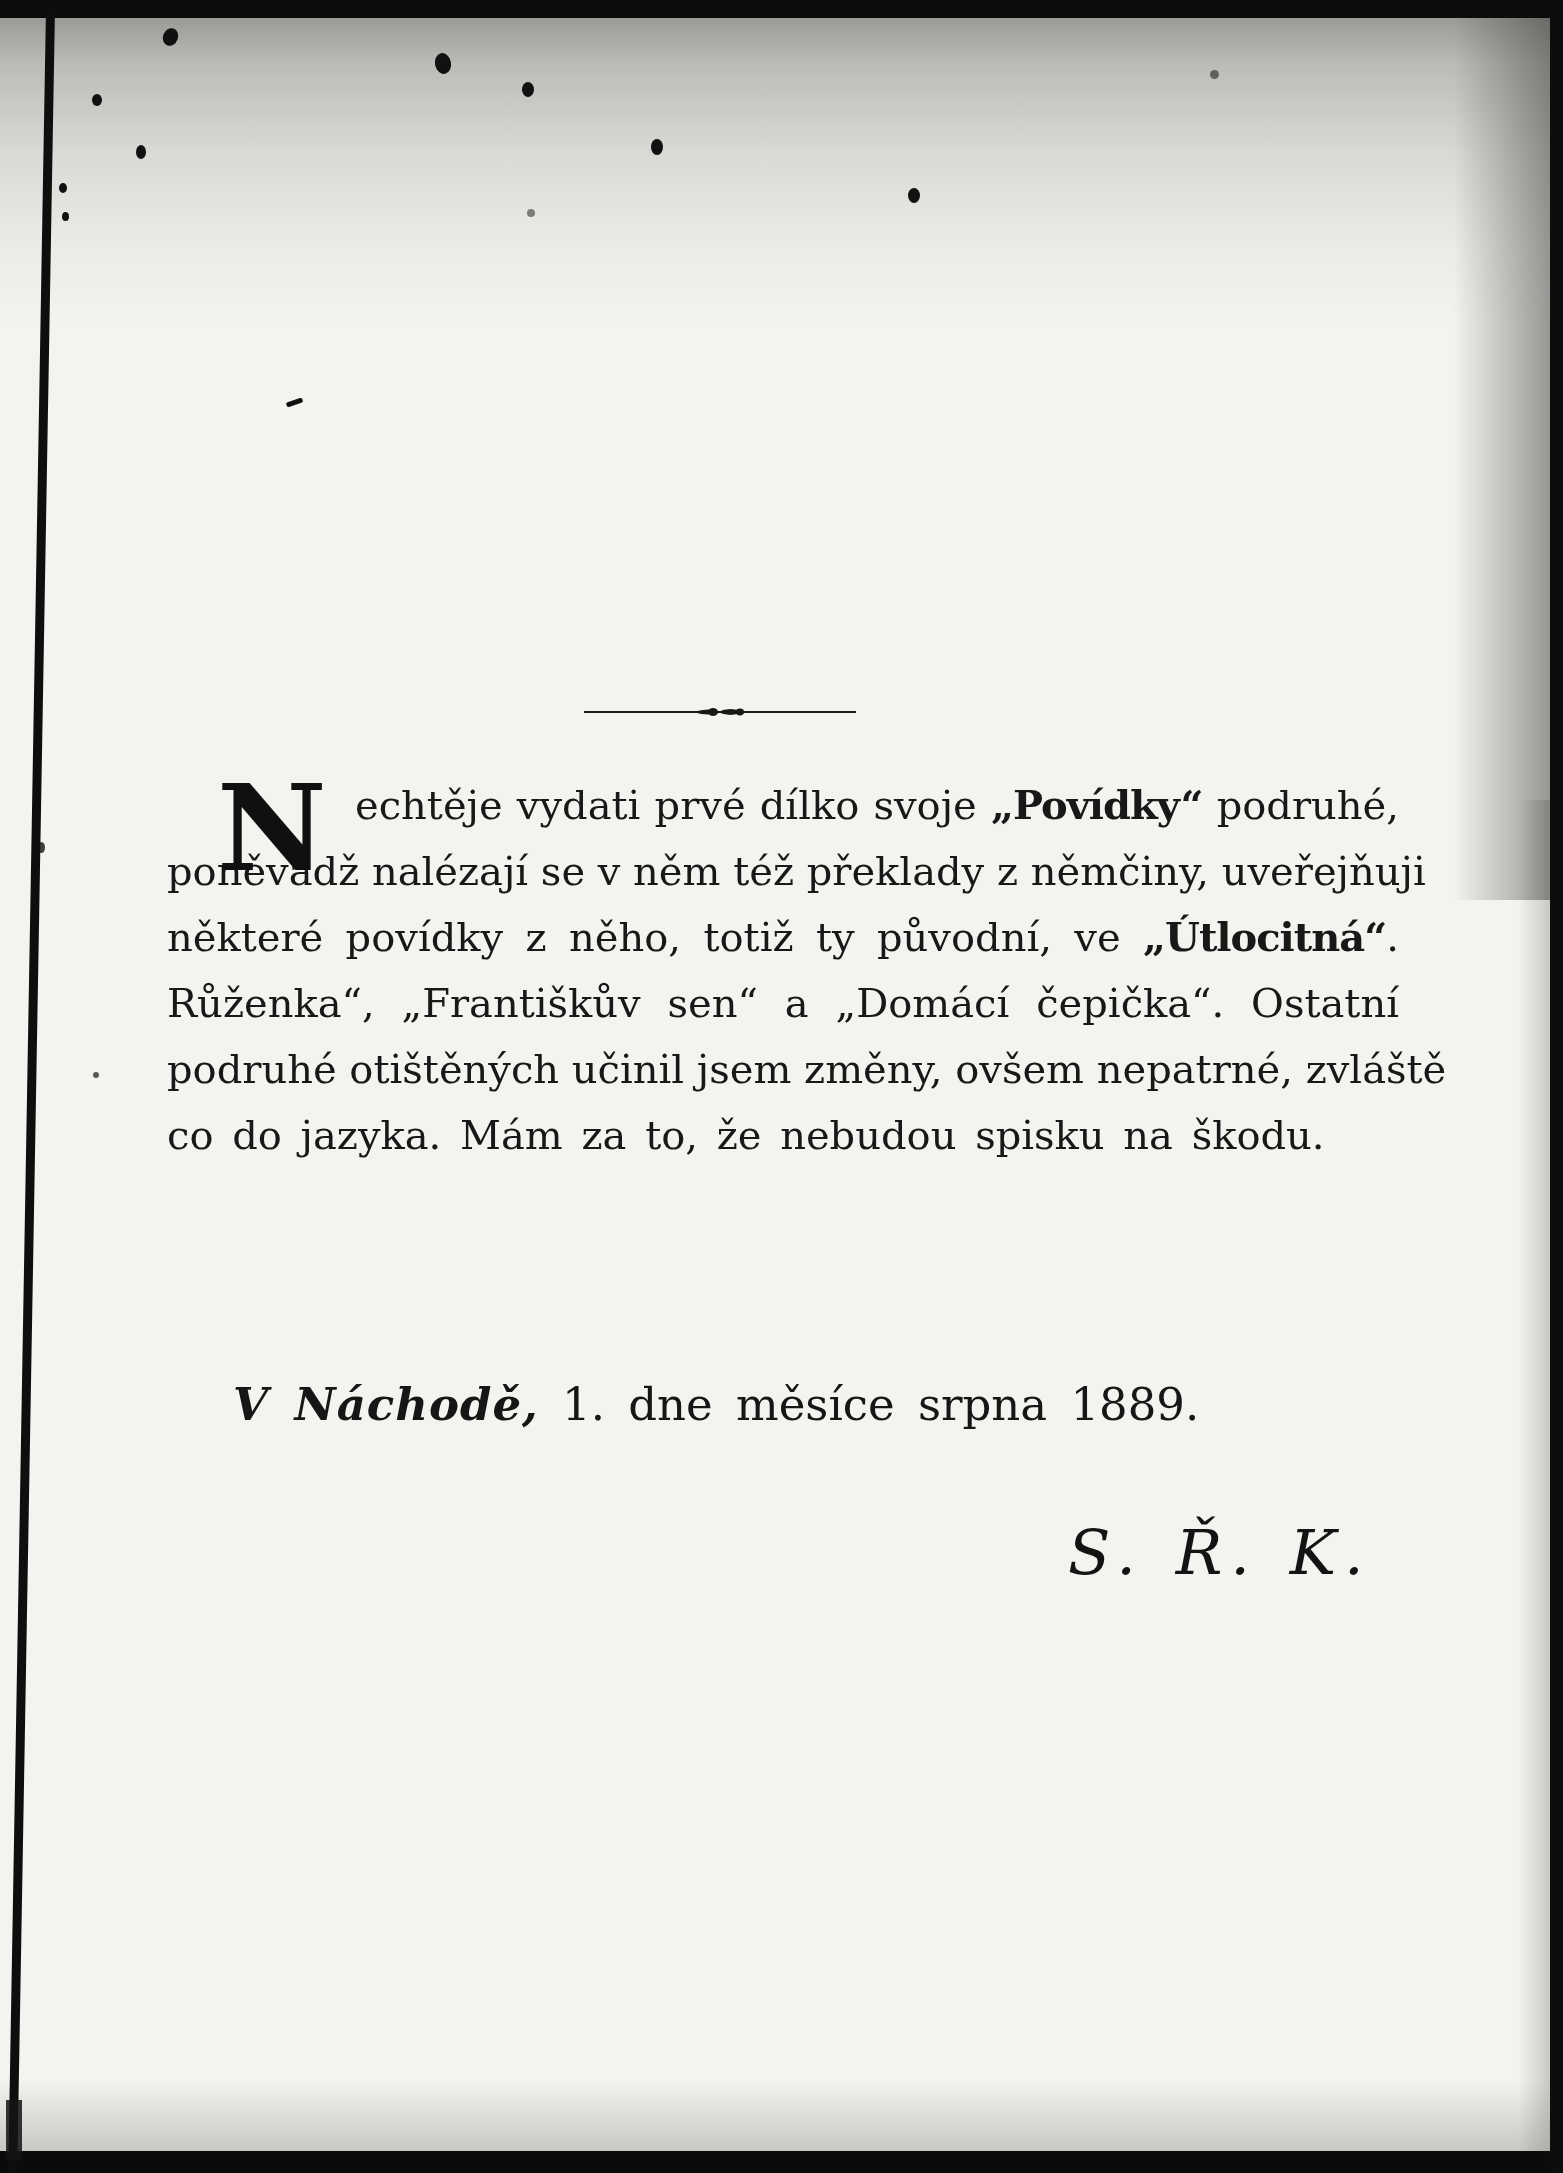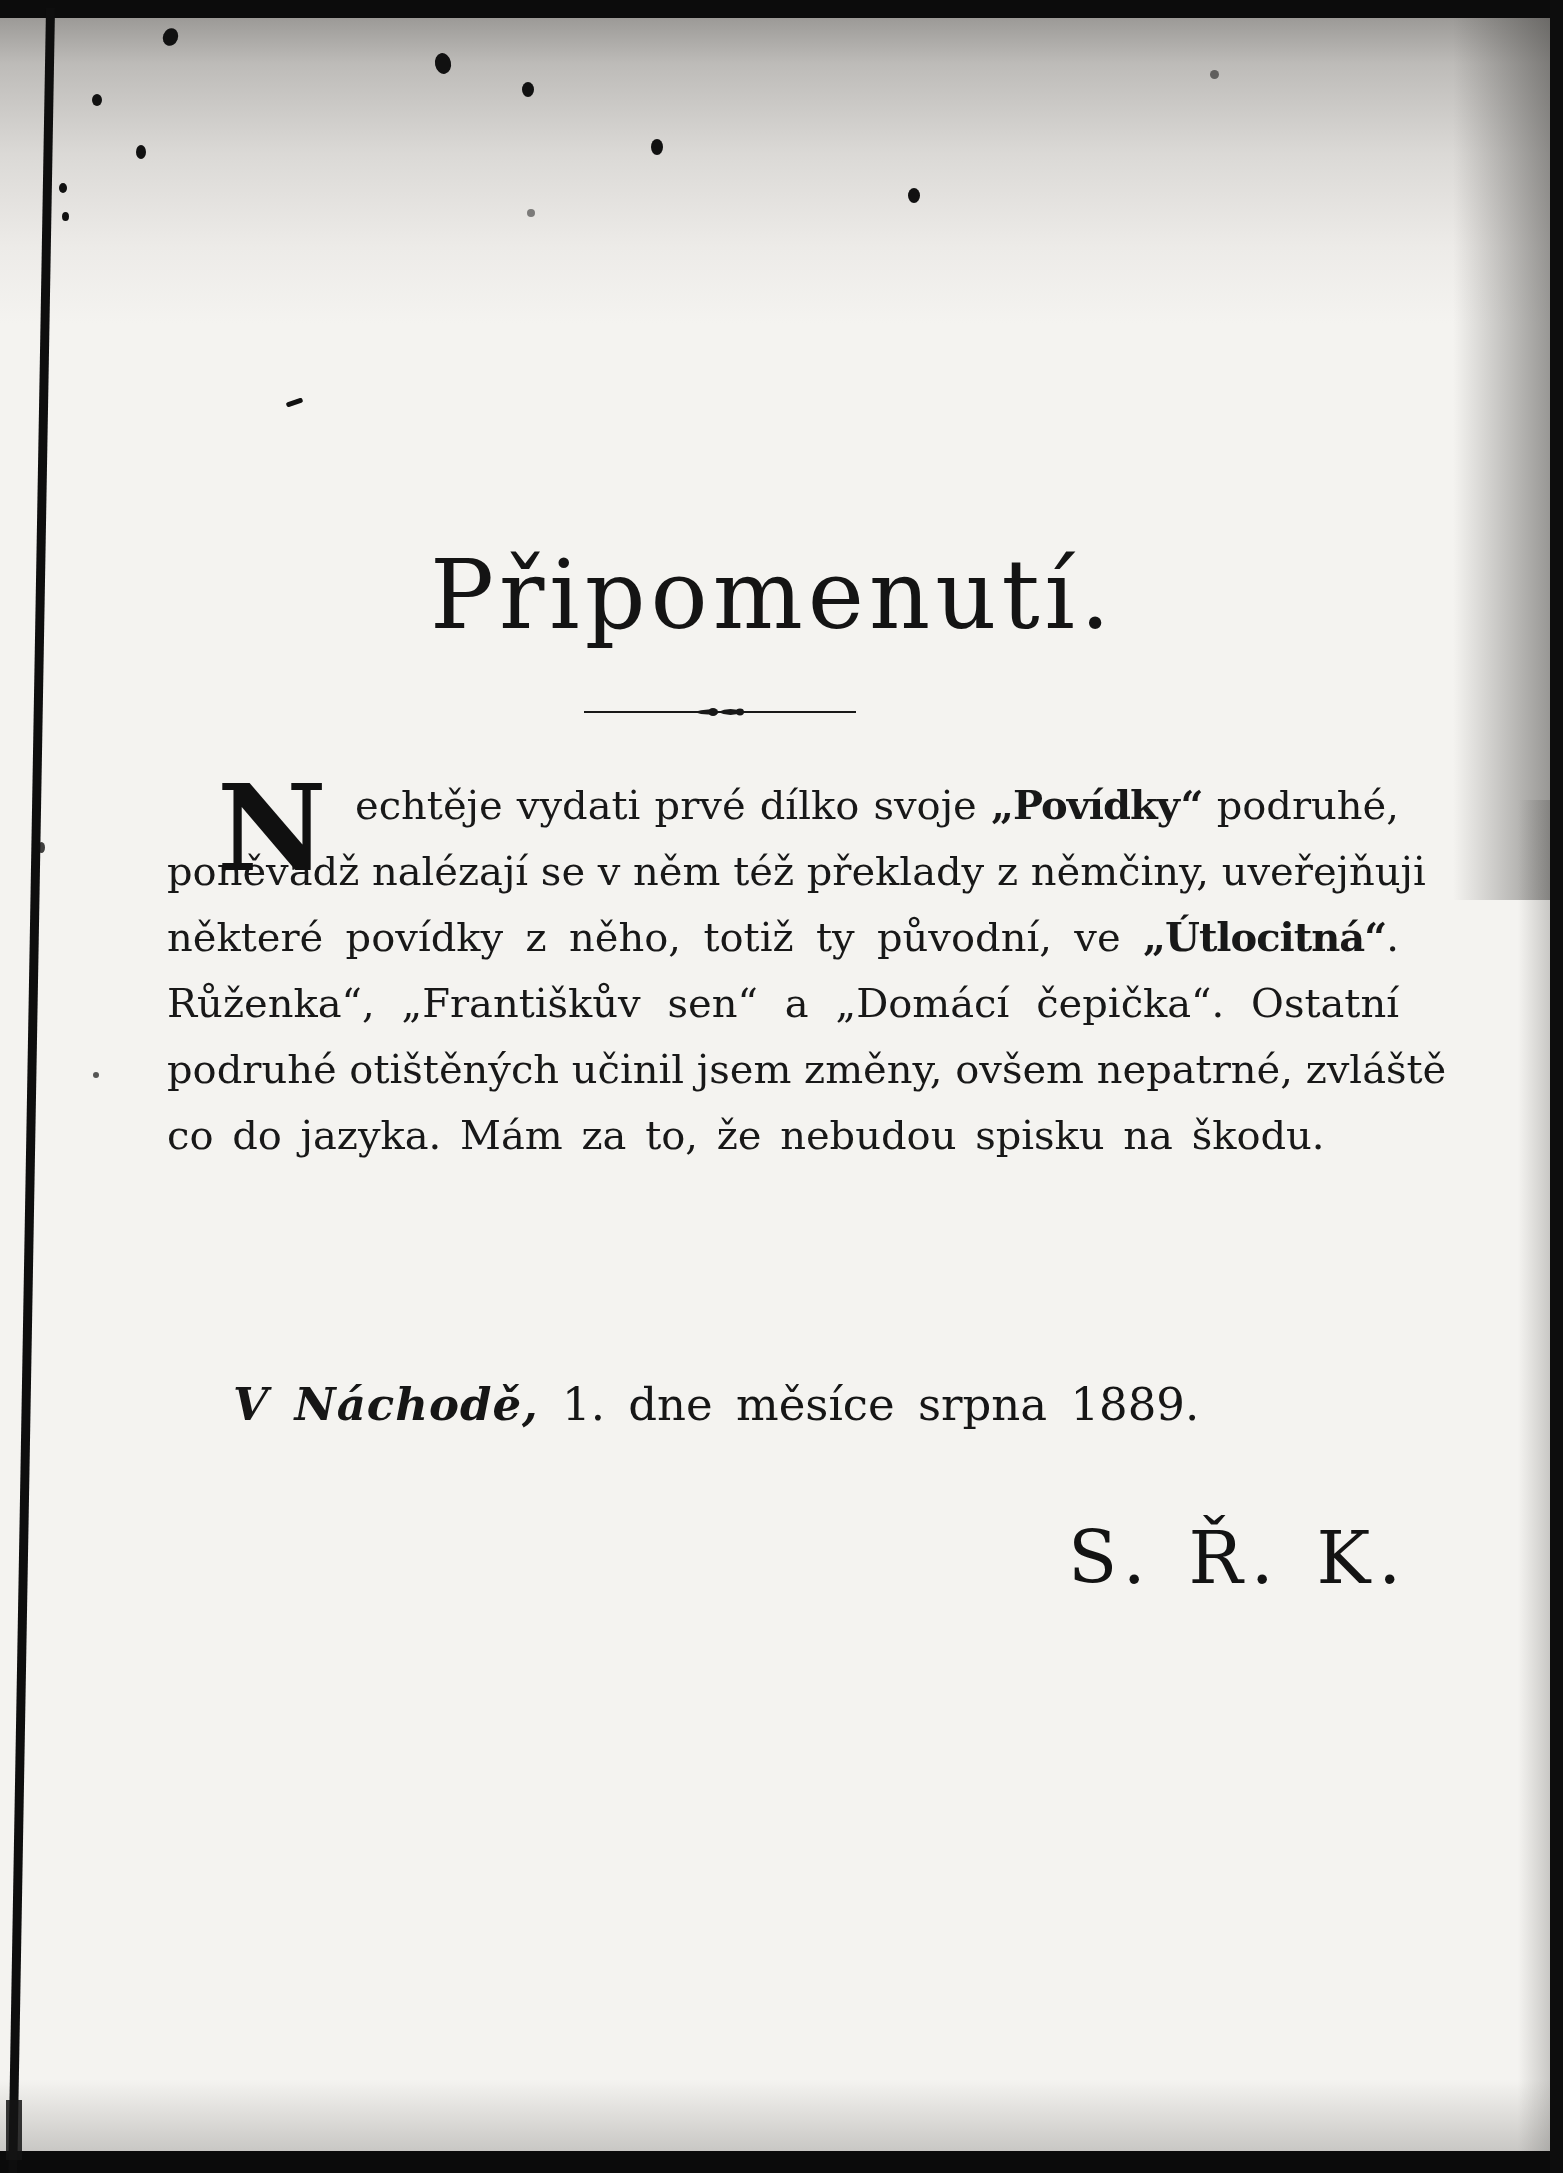--- a/index.html
+++ b/index.html
@@ -50,21 +50,21 @@
     position:absolute;left:50px;top:-4px;
     font-size:120px;line-height:1;font-weight:bold;color:#101010;
   }
   .dateline{
     position:absolute;left:233px;top:1378px;
     font-size:45px;line-height:1.2;word-spacing:9px;color:#161616;
   }
   .dateline .place{font-weight:bold;letter-spacing:1px;font-style:italic;}
   .signature{
     position:absolute;left:1068px;top:1516px;
-    font-size:72px;letter-spacing:8px;word-spacing:4px;
+    font-size:62px;font-style:italic;letter-spacing:8px;word-spacing:4px;
     color:#131313;
   }
 </style>
 </head>
 <body>
 
 <div class="page">
 
   <div class="mottle-top"></div>
   <div class="shade-right"></div>
@@ -84,21 +84,20 @@
   <div class="speck" style="left:651px;top:139px;width:12px;height:16px"></div>
   <div class="speck" style="left:908px;top:188px;width:12px;height:15px"></div>
   <div class="speck" style="left:59px;top:183px;width:8px;height:10px"></div>
   <div class="speck" style="left:62px;top:212px;width:7px;height:9px"></div>
   <div class="speck" style="left:286px;top:400px;width:17px;height:5px;transform:rotate(-18deg);border-radius:2px"></div>
   <div class="speck" style="left:527px;top:209px;width:8px;height:8px;opacity:.5"></div>
   <div class="speck" style="left:1210px;top:70px;width:9px;height:9px;opacity:.55"></div>
   <div class="speck" style="left:93px;top:1072px;width:6px;height:6px;opacity:.7"></div>
   <div class="speck" style="left:38px;top:842px;width:7px;height:11px;opacity:.8"></div>
 
-  <div class="title">Připomenutí.</div>
 
   <div class="divider">
     <svg width="276" height="24" viewBox="0 0 276 24">
       <line x1="2" y1="12" x2="274" y2="12" stroke="#181818" stroke-width="2.2"></line>
       <path d="M112 12 q14 -5 28 0 q-14 5 -28 0 Z" fill="#181818"></path>
       <path d="M136 12 q12 -6 26 0 q-14 6 -26 0 Z" fill="#181818"></path>
       <ellipse cx="131" cy="12" rx="5" ry="4" fill="#181818"></ellipse>
       <ellipse cx="158" cy="12" rx="4" ry="3.4" fill="#181818"></ellipse>
     </svg>
   </div>

